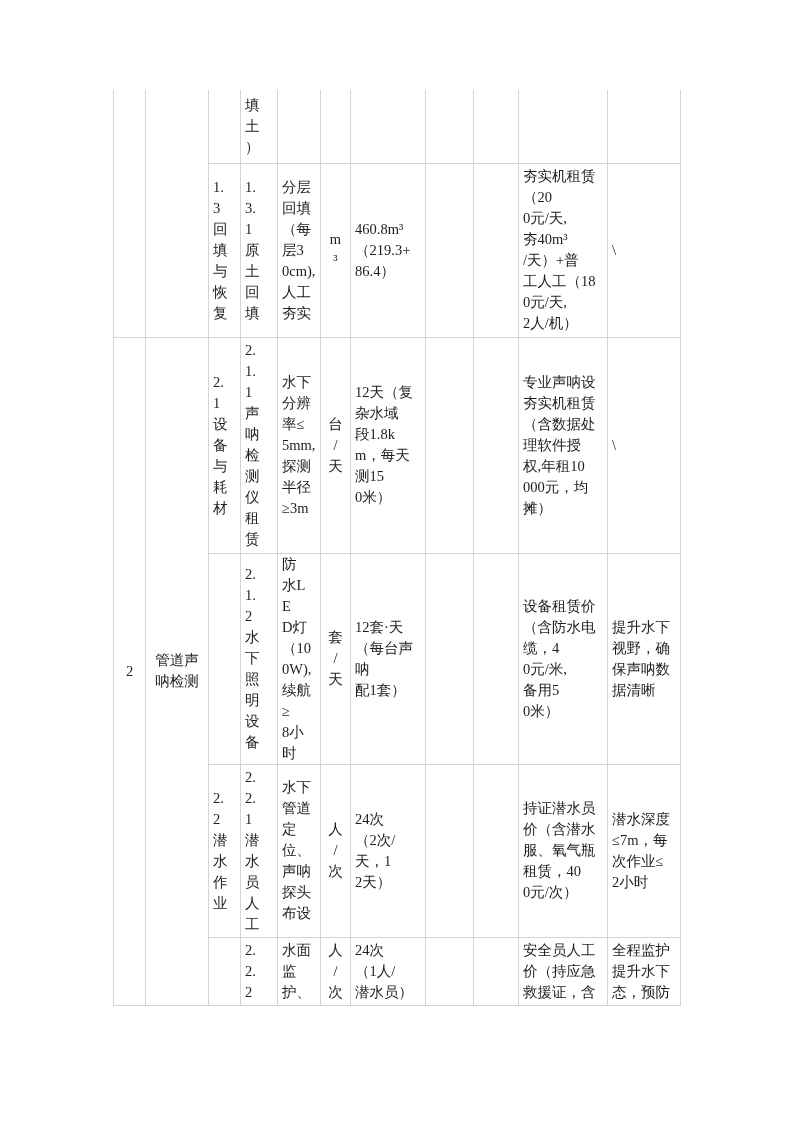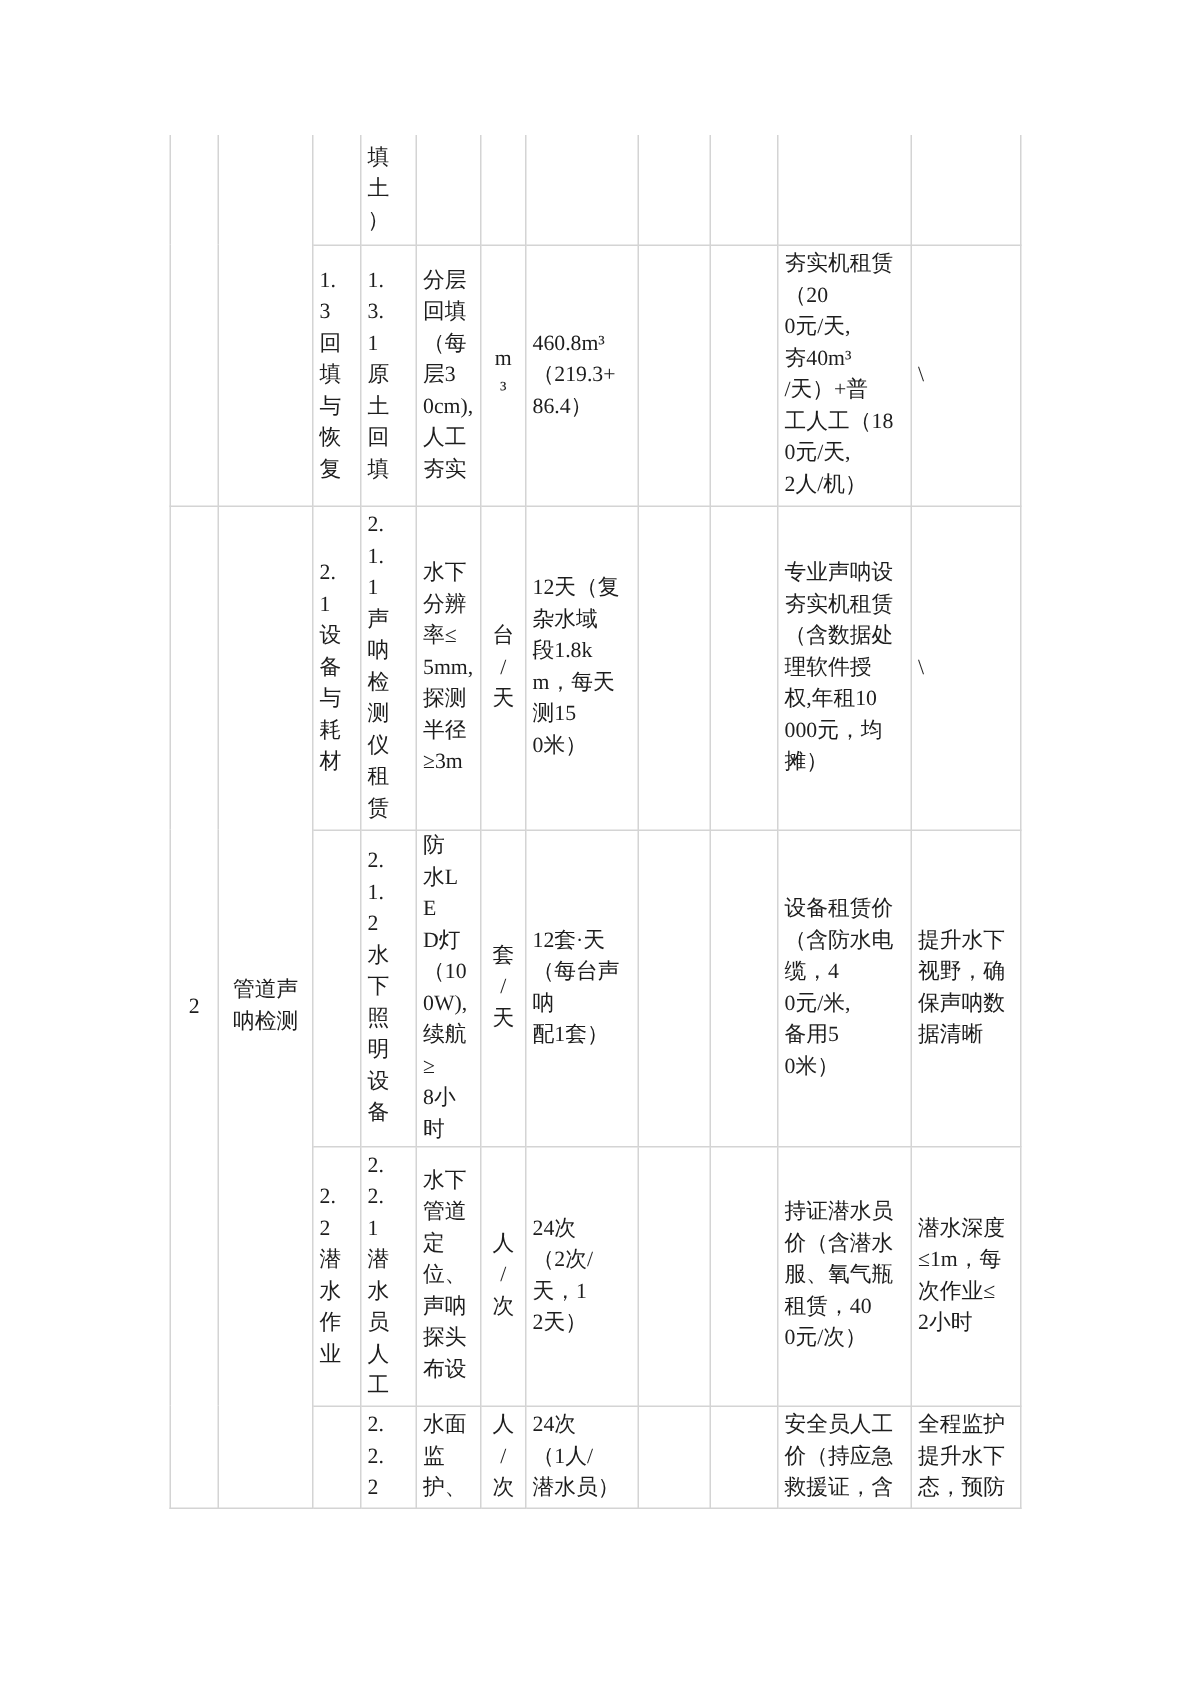--- a/index.html
+++ b/index.html
@@ -246,21 +246,21 @@
 天，1
 2天）</td>
       <td></td>
       <td></td>
       <td>持证潜水员
 价（含潜水
 服、氧气瓶
 租赁，40
 0元/次）</td>
       <td>潜水深度
-≤1m，每
+≤7m，每
 次作业≤
 2小时</td>
     </tr>
 
     <tr style="height:68px;">
       <td></td>
       <td>2.
 2.
 2</td>
       <td>水面

